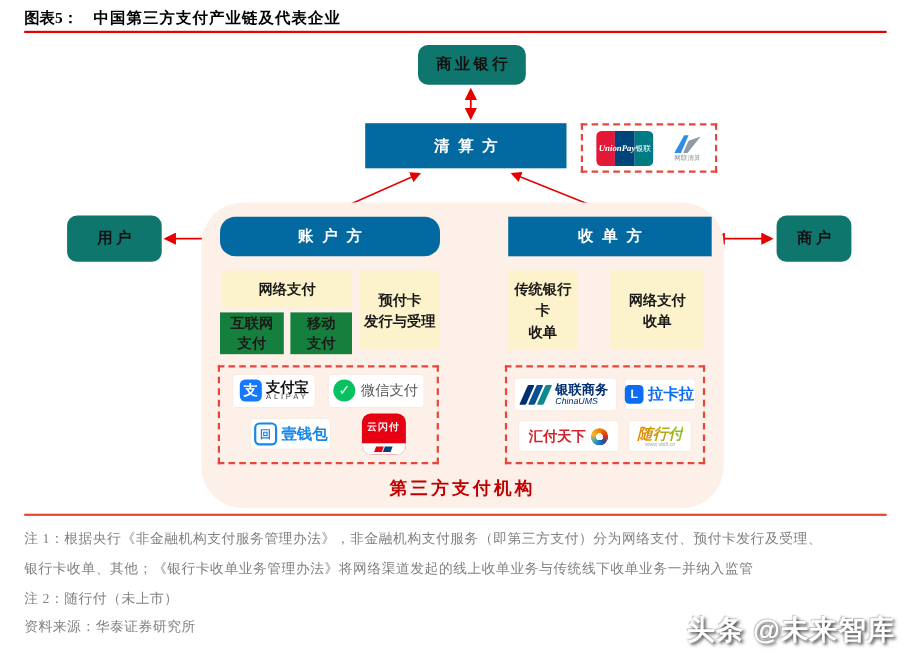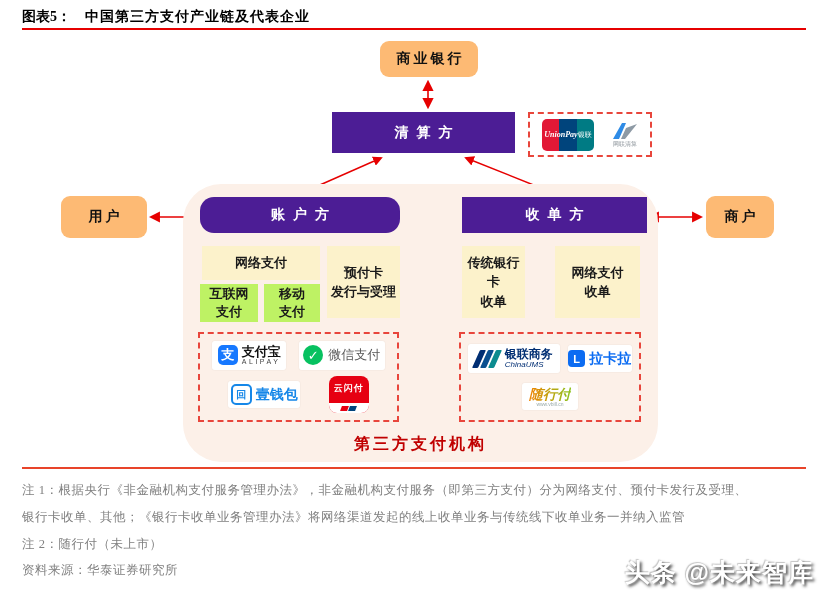--- a/index.html
+++ b/index.html
@@ -8,25 +8,25 @@
   .abs{position:absolute;}
   .center{display:flex;align-items:center;justify-content:center;}
   .col{display:flex;flex-direction:column;align-items:center;justify-content:center;}
 
   
   .fig-label{font-weight:bold;font-size:14px;color:#000;}
   .fig-title{font-weight:bold;font-size:14px;color:#000;margin-left:14px;letter-spacing:1px;}
   .title-rule{left:22px;top:28px;width:784px;height:2px;background:#e60000;}
 
   
-  .peachbox{background:#fdba74;border-radius:9px;font-weight:bold;font-size:14px;color:#111;letter-spacing:3px;text-indent:3px;}
-  .redbox{background:#4c1d95;color:#fff;font-weight:bold;font-size:14px;letter-spacing:8px;text-indent:8px;}
+  .peachbox{background:#0f766e;border-radius:9px;font-weight:bold;font-size:14px;color:#111;letter-spacing:3px;text-indent:3px;}
+  .redbox{background:#0369a1;color:#fff;font-weight:bold;font-size:14px;letter-spacing:8px;text-indent:8px;}
   .container-big{background:#fcf0e8;border-radius:38px;}
   .yellowbox{background:#fcf2cb;color:#1a1a1a;font-weight:bold;font-size:13px;text-align:center;line-height:1.5;}
-  .pinkbox{background:#bef264;color:#1a1a1a;font-weight:bold;font-size:13px;text-align:center;line-height:1.4;}
+  .pinkbox{background:#15803d;color:#1a1a1a;font-weight:bold;font-size:13px;text-align:center;line-height:1.4;}
   .dashedbox{border:2px dashed #e8463c;display:flex;flex-direction:column;justify-content:space-evenly;align-items:center;}
   .dash-row{display:flex;width:100%;justify-content:space-evenly;align-items:center;}
   .bottom-label{color:#c00000;font-weight:bold;font-size:16px;letter-spacing:3px;text-align:center;}
   .bottom-rule{left:22px;top:467px;width:784px;height:2px;background:#e8442a;}
 
   
   .chip{background:#fff;border-radius:3px;display:flex;align-items:center;justify-content:center;
         font-family:"Liberation Sans","DejaVu Sans",sans-serif;box-shadow:0 0 0 1px rgba(0,0,0,0.02);}
   .ali-icon{width:20px;height:20px;background:#1678ff;border-radius:5px;color:#fff;font-size:13px;font-weight:bold;
             display:flex;align-items:center;justify-content:center;margin-right:4px;}
@@ -206,20 +206,24 @@
           <span class="ums-name">银联商务</span>
           <span class="ums-sub">ChinaUMS</span>
         </span>
       </div>
       <div class="chip" style="width:64px;height:27px;">
         <span class="lkl-icon">L</span>
         <span class="lkl-name">拉卡拉</span>
       </div>
     </div>
     <div class="dash-row">
+      <div class="chip" style="width:90px;height:27px;">
+        <span class="hf-name">汇付天下</span>
+        <span class="hf-swirl"></span>
+      </div>
       <div class="chip col" style="width:56px;height:27px;">
         <span class="sxf-name">随行付</span>
         <span class="sxf-sub">www.vbill.cn</span>
       </div>
     </div>
   </div>
 
   <div class="abs bottom-label" style="left:183px;top:434px;width:475px;">第三方支付机构</div>
 
   <div class="abs bottom-rule"></div>

